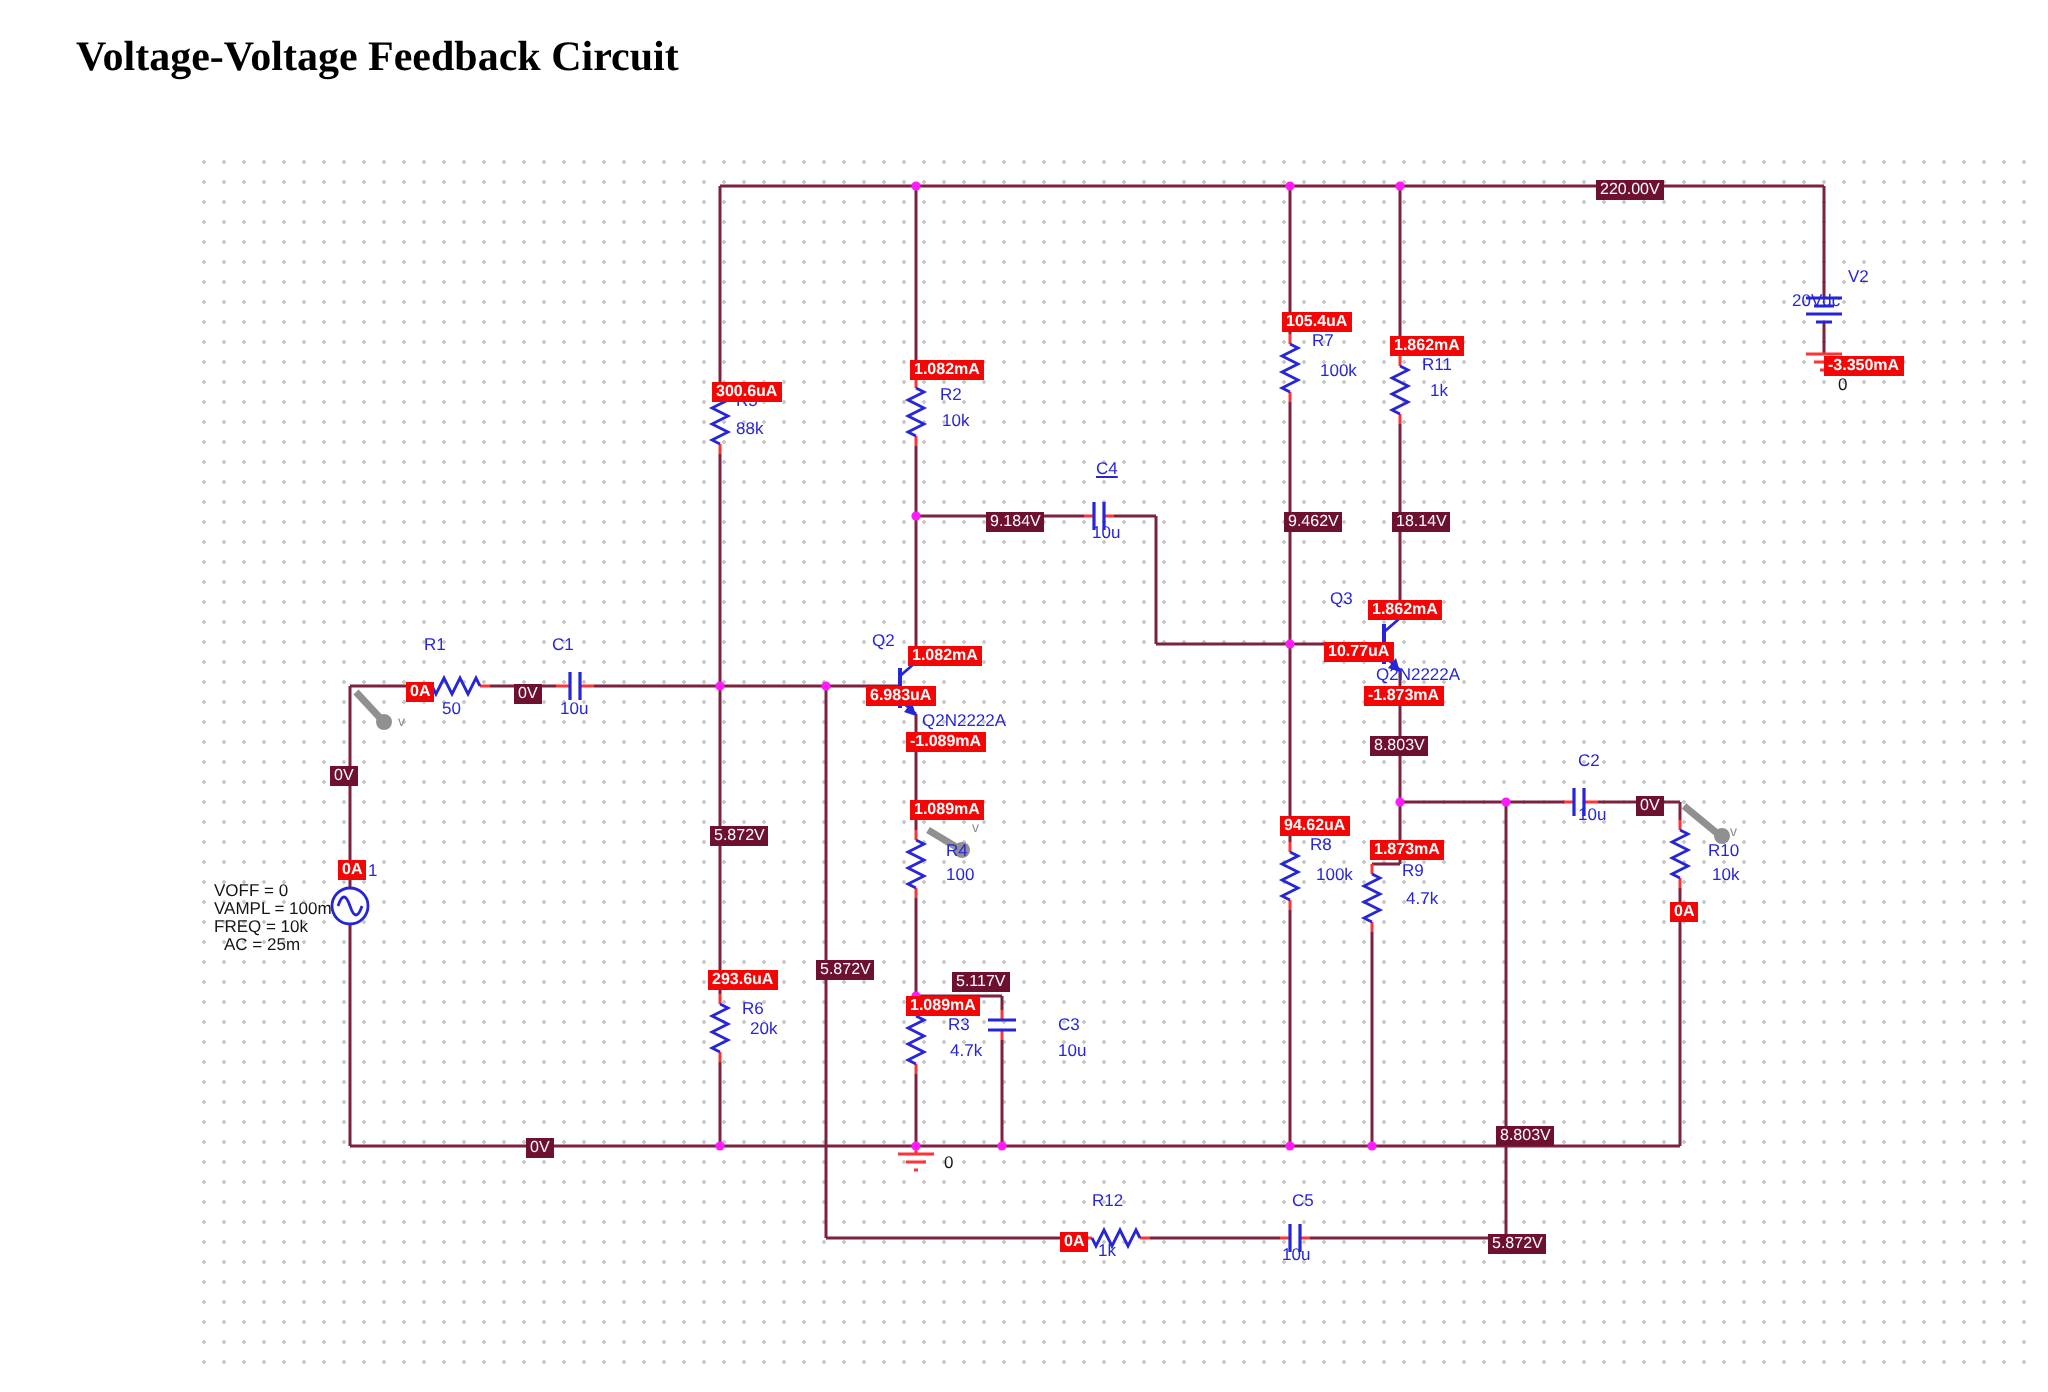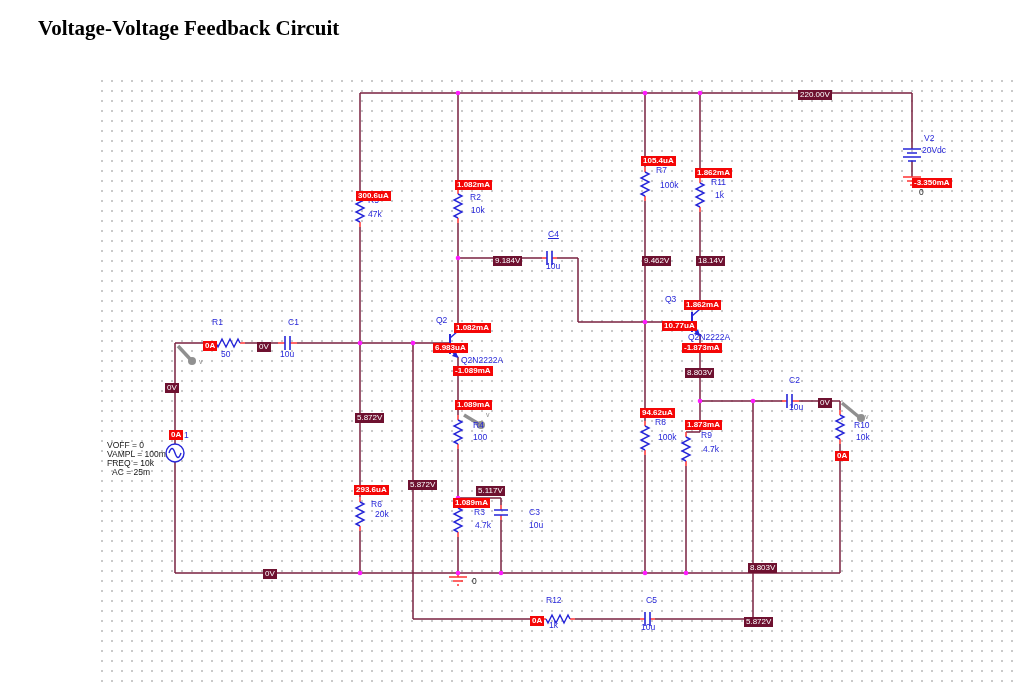--- a/index.html
+++ b/index.html
@@ -170,34 +170,34 @@
       <div class="vlabel" style="left: 355px; top: 413px;">5.872V</div>
       <div class="vlabel" style="left: 408px; top: 480px;">5.872V</div>
       <div class="vlabel" style="left: 476px; top: 486px;">5.117V</div>
       <div class="vlabel" style="left: 685px; top: 368px;">8.803V</div>
       <div class="vlabel" style="left: 818px; top: 398px;">0V</div>
       <div class="vlabel" style="left: 263px; top: 569px;">0V</div>
       <div class="vlabel" style="left: 748px; top: 563px;">8.803V</div>
       <div class="vlabel" style="left: 744px; top: 617px;">5.872V</div>
       <div class="btext" style="left: 212px; top: 318px;">R1</div>
       <div class="btext" style="left: 221px; top: 350px;">50</div>
-      <div class="btext" style="left: 288px; top: 318px; text-align: right;">C1</div>
+      <div class="btext" style="left: 276px; top: 318px; text-align: right;">C1</div>
       <div class="btext" style="left: 280px; top: 350px;">10u</div>
       <div class="btext" style="left: 368px; top: 196px;">R5</div>
-      <div class="btext" style="left: 368px; top: 210px;">47k</div>
+      <div class="btext" style="left: 368px; top: 210px;">88k</div>
       <div class="btext" style="left: 470px; top: 193px;">R2</div>
       <div class="btext" style="left: 471px; top: 206px;">10k</div>
       <div class="btext" style="left: 548px; top: 230px; text-decoration: underline;">C4</div>
       <div class="btext" style="left: 546px; top: 262px;">10u</div>
       <div class="btext" style="left: 656px; top: 166px;">R7</div>
       <div class="btext" style="left: 660px; top: 181px;">100k</div>
       <div class="btext" style="left: 711px; top: 178px;">R11</div>
       <div class="btext" style="left: 715px; top: 191px;">1k</div>
       <div class="btext" style="left: 924px; top: 134px;">V2</div>
-      <div class="btext" style="left: 922px; top: 146px;">20Vdc</div>
+      <div class="btext" style="left: 896px; top: 146px;">20Vdc</div>
       <div class="btext" style="left: 436px; top: 316px;">Q2</div>
       <div class="btext" style="left: 461px; top: 356px;">Q2N2222A</div>
       <div class="btext" style="left: 665px; top: 295px;">Q3</div>
       <div class="btext" style="left: 688px; top: 333px;">Q2N2222A</div>
       <div class="btext" style="left: 473px; top: 421px;">R4</div>
       <div class="btext" style="left: 473px; top: 433px;">100</div>
       <div class="btext" style="left: 371px; top: 500px;">R6</div>
       <div class="btext" style="left: 375px; top: 510px;">20k</div>
       <div class="btext" style="left: 474px; top: 508px;">R3</div>
       <div class="btext" style="left: 475px; top: 521px;">4.7k</div>

